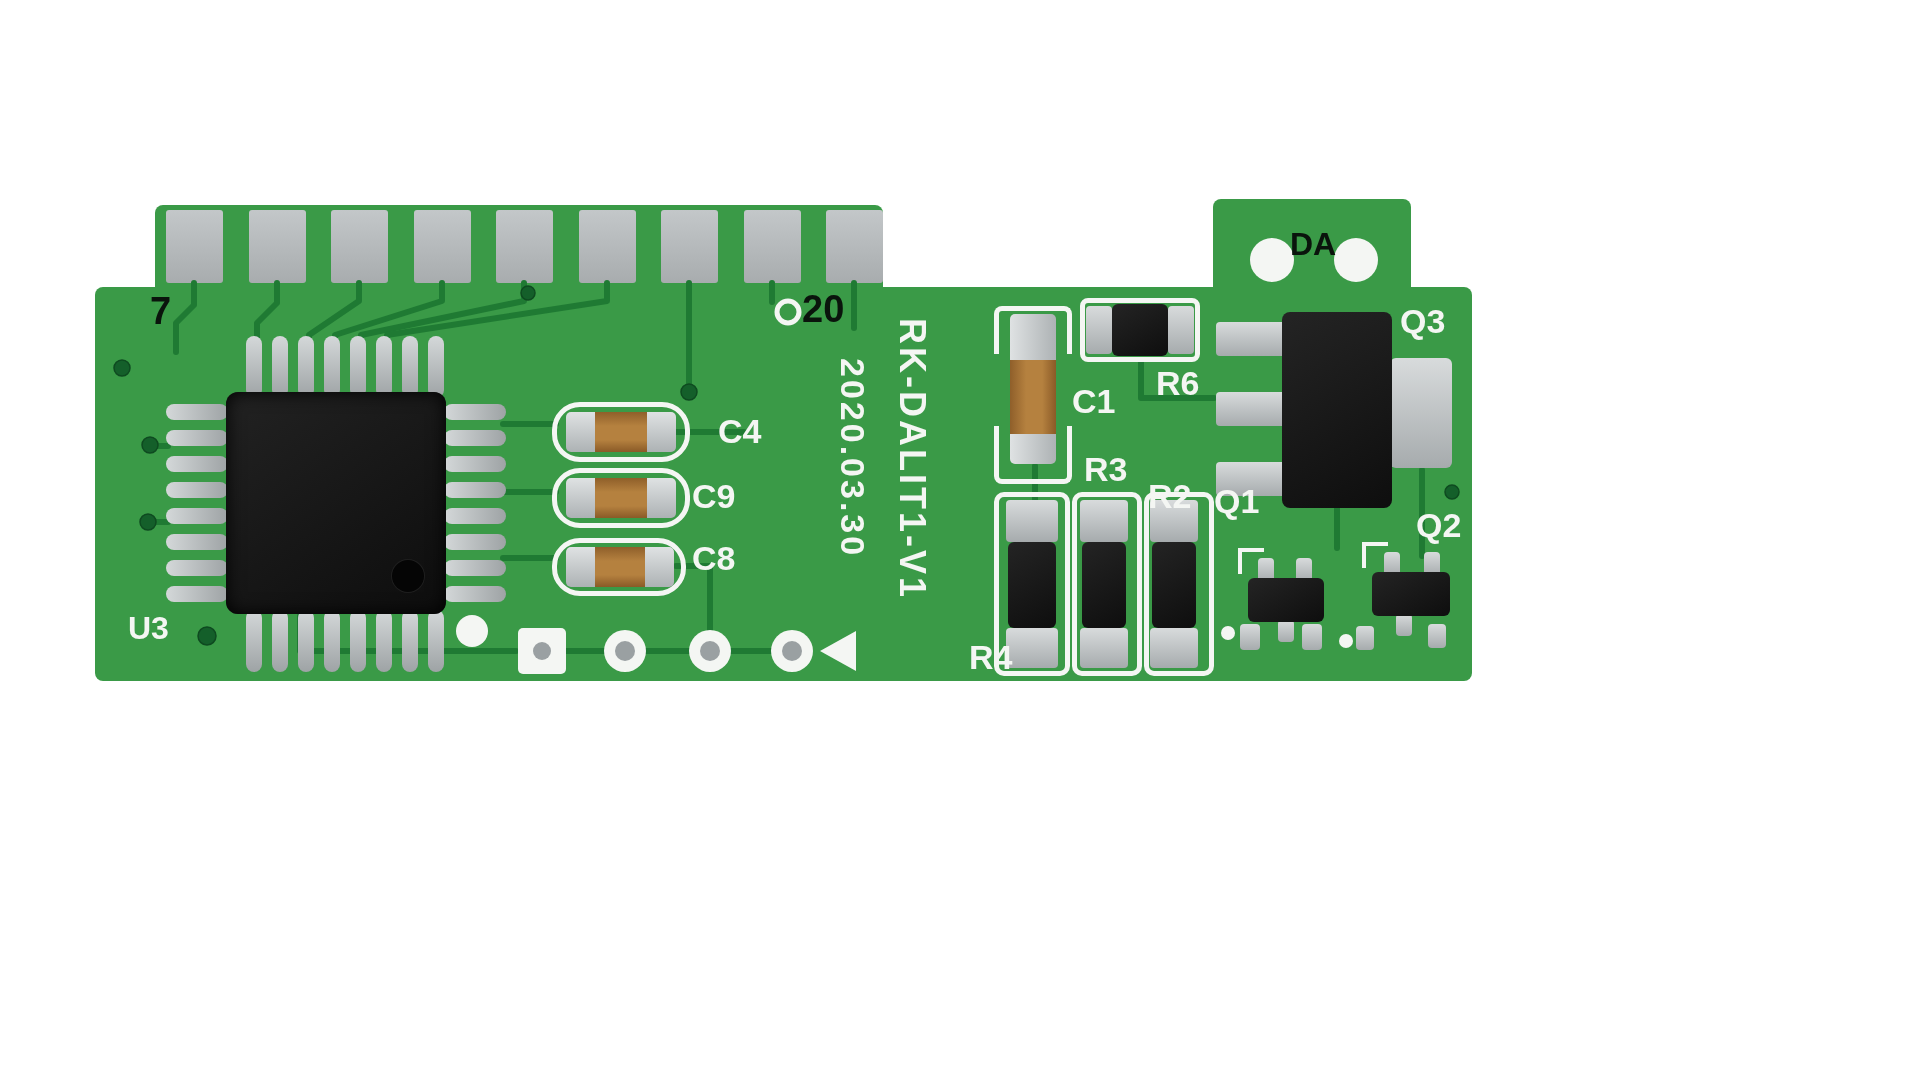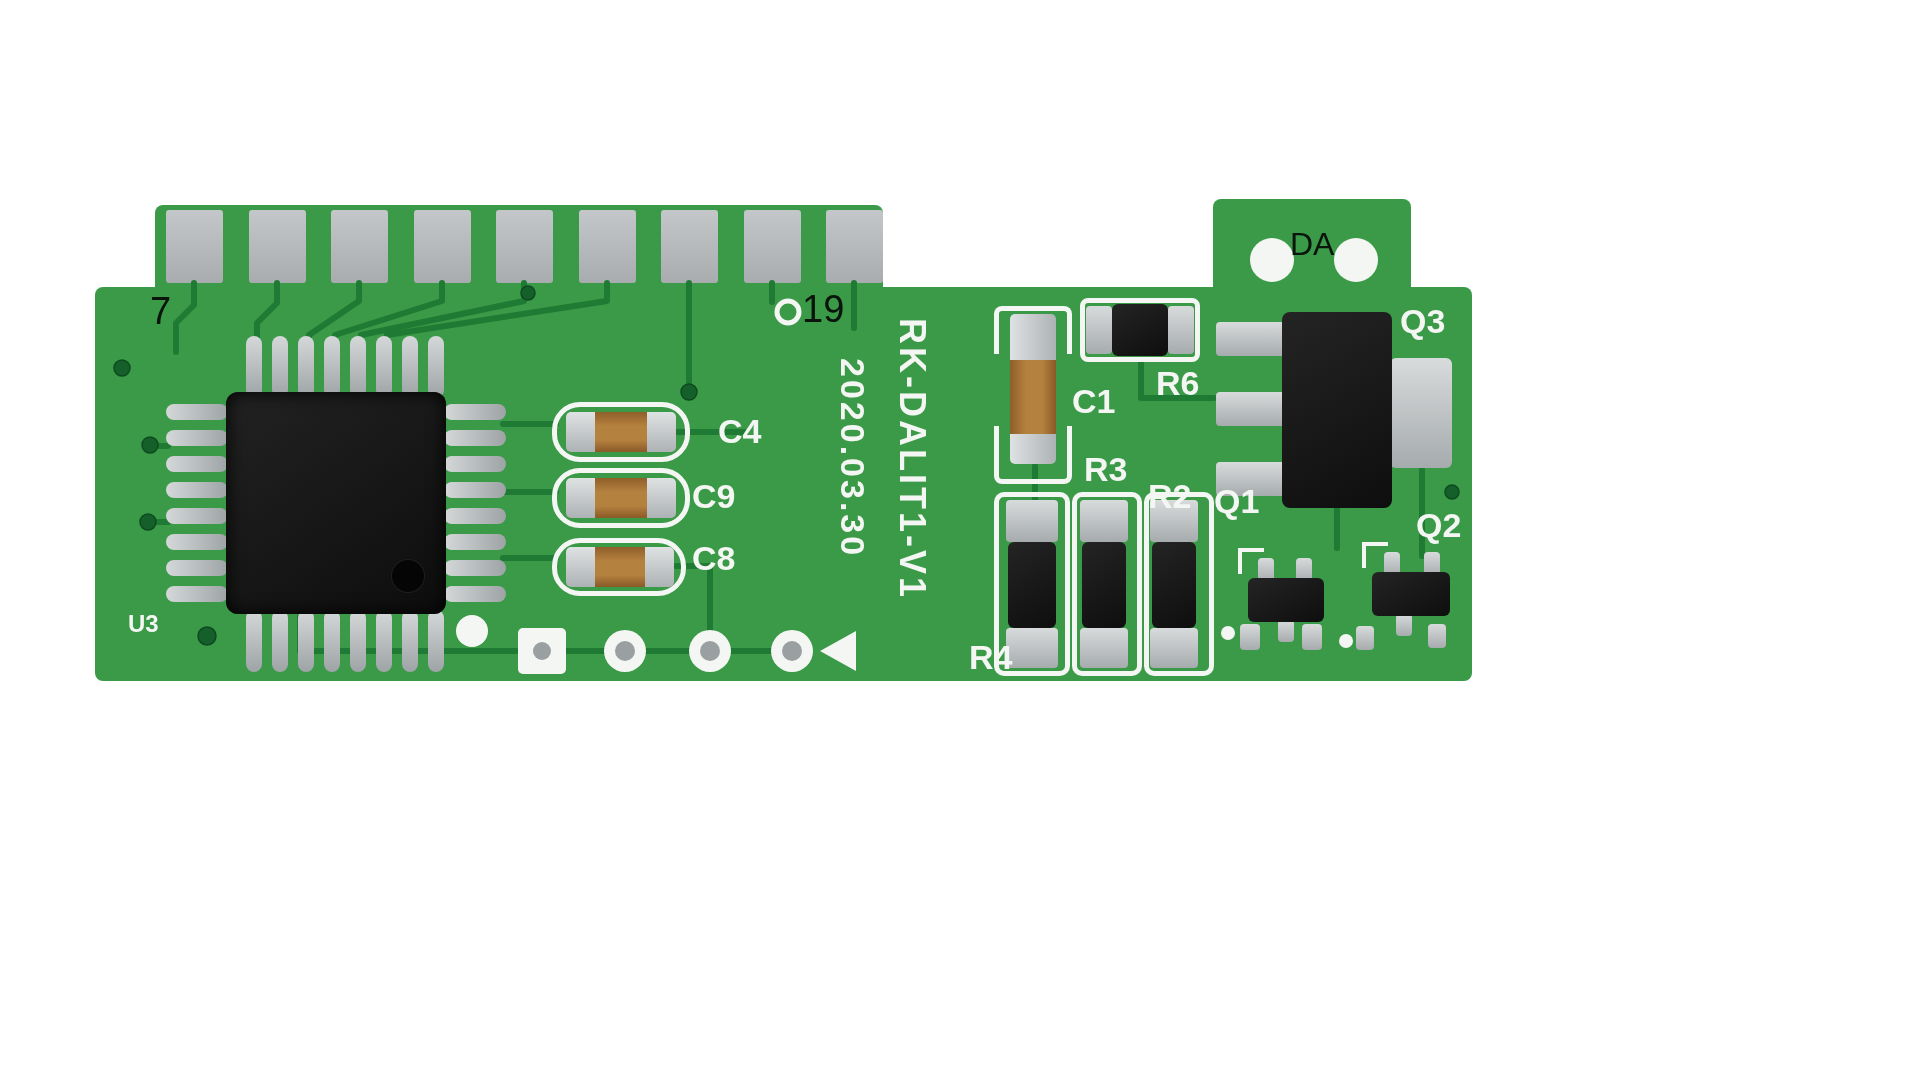--- a/index.html
+++ b/index.html
@@ -15,21 +15,21 @@
   .silk-rect{border:5px solid var(--silkscreen-white,#f4f6f3);border-radius:8px;background:transparent}
   .pad{background:linear-gradient(180deg,#d8dbdc,#a6abad);border-radius:4px}
   .blk{background:linear-gradient(150deg,#242424,#0e0e0e);border-radius:6px}
   .cap-h{display:flex;border-radius:5px;overflow:hidden}
   .cap-h .end{width:29px;background:linear-gradient(180deg,#dfe2e3,#adb2b4)}
   .cap-h .mid{flex:1;background:linear-gradient(180deg,#8f5f2a,#b5813f 35%,#b5813f 70%,#8a5a27)}
   .cap-v{display:flex;flex-direction:column;border-radius:5px;overflow:hidden}
   .cap-v .end{background:linear-gradient(90deg,#dfe2e3,#adb2b4)}
   .cap-v .mid{flex:1;background:linear-gradient(90deg,#8f5f2a,#b5813f 35%,#b5813f 70%,#8a5a27)}
   .silk{color:var(--silkscreen-white,#f4f6f3);font-weight:bold;font-size:34px;line-height:1;white-space:nowrap}
-  .dark{color:var(--label-dark,#0a140c);font-weight:normal;font-size:38px;line-height:1;white-space:nowrap}
+  .dark{color:var(--label-dark,#0a140c);font-weight:bold;font-size:38px;line-height:1;white-space:nowrap}
   .vtext{writing-mode:vertical-rl;letter-spacing:3px;font-size:36px}
   .u3pin{position:absolute}
   .pinH{width:62px;height:16px;border-radius:8px;background:linear-gradient(90deg,#d4d8d9,#9ea3a5)}
   .pinV{width:16px;height:62px;border-radius:8px;background:linear-gradient(180deg,#d4d8d9,#9ea3a5)}
   .chip-body{background:linear-gradient(145deg,#222222,#0d0d0d);border-radius:12px;box-shadow:inset 0 0 18px #000}
   .pin1dot{position:absolute;right:22px;bottom:22px;width:32px;height:32px;border-radius:50%;background:#050505;box-shadow:0 0 0 1px #1f1f1f}
   .round-pad{border-radius:50%;background:var(--silkscreen-white,#f4f6f3);display:flex;align-items:center;justify-content:center}
   .round-pad .hole{width:20px;height:20px;border-radius:50%;background:#9aa0a2}
   .tri{width:0;height:0;border-top:20px solid transparent;border-bottom:20px solid transparent;border-right:36px solid var(--silkscreen-white,#f4f6f3)}
   .bracket{border-left:4px solid var(--silkscreen-white,#f4f6f3);border-top:4px solid var(--silkscreen-white,#f4f6f3);width:26px;height:26px}
@@ -216,25 +216,25 @@
 
   <div class="abs pad" style="left:1240px;top:624px;width:20px;height:26px"></div>
   <div class="abs pad" style="left:1302px;top:624px;width:20px;height:26px"></div>
   <div class="abs pad" style="left:1356px;top:626px;width:18px;height:24px"></div>
   <div class="abs pad" style="left:1428px;top:624px;width:18px;height:24px"></div>
 
   <div class="abs" style="left:1250px;top:238px;width:44px;height:44px;border-radius:50%;background:var(--silkscreen-white,#f4f6f3)"></div>
   <div class="abs" style="left:1334px;top:238px;width:44px;height:44px;border-radius:50%;background:var(--silkscreen-white,#f4f6f3)"></div>
 
   <span class="abs dark" style="left:150px;top:292px">7</span>
-  <span class="abs dark" style="left:802px;top:290px">19</span>
+  <span class="abs dark" style="left:802px;top:290px">20</span>
   <span class="abs dark" style="left:1290px;top:228px;font-size:32px">DA</span>
   <span class="abs silk vtext" style="left:894px;top:318px">RK-DALIT1-V1</span>
   <span class="abs silk vtext" style="left:836px;top:358px;font-size:34px">2020.03.30</span>
-  <span class="abs silk" style="left:128px;top:612px;font-size:24px">U3</span>
+  <span class="abs silk" style="left:128px;top:612px;font-size:32px">U3</span>
   <span class="abs silk" style="left:718px;top:414px">C4</span>
   <span class="abs silk" style="left:692px;top:479px">C9</span>
   <span class="abs silk" style="left:692px;top:541px">C8</span>
   <span class="abs silk" style="left:1072px;top:384px">C1</span>
   <span class="abs silk" style="left:1156px;top:366px">R6</span>
   <span class="abs silk" style="left:1084px;top:452px">R3</span>
   <span class="abs silk" style="left:1148px;top:479px">R2</span>
   <span class="abs silk" style="left:969px;top:640px">R4</span>
   <span class="abs silk" style="left:1214px;top:484px">Q1</span>
   <span class="abs silk" style="left:1416px;top:508px">Q2</span>

